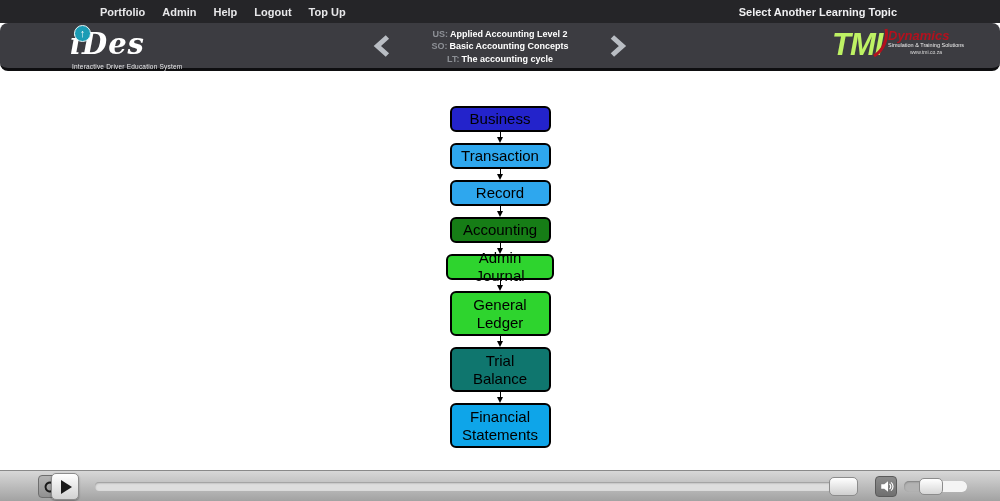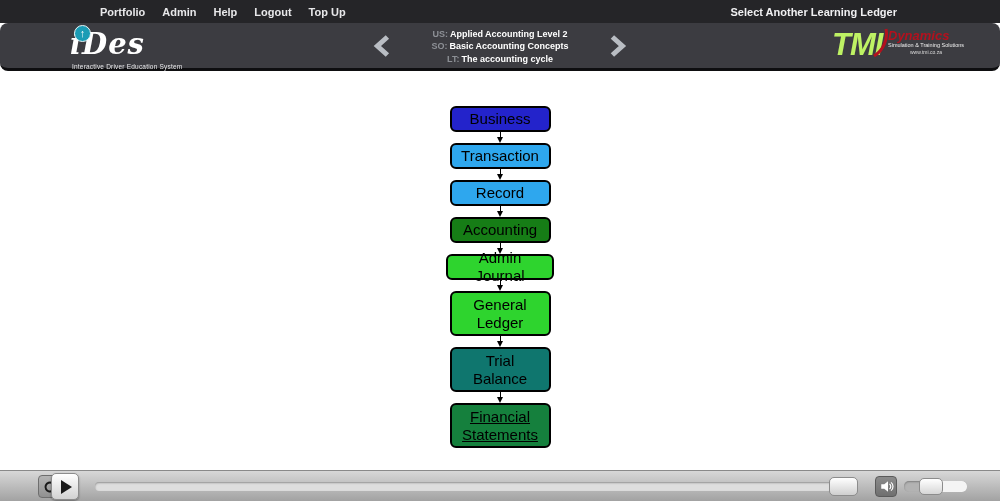--- a/index.html
+++ b/index.html
@@ -157,21 +157,21 @@
 <div class="stage">
 
   <div class="topbar">
     <div class="menu">
         <div class="menu-item">Portfolio</div>
         <div class="menu-item">Admin</div>
         <div class="menu-item">Help</div>
         <div class="menu-item">Logout</div>
         <div class="menu-item">Top Up</div>
       </div>
-    <div class="right-link">Select Another Learning Ledger</div>
+    <div class="right-link">Select Another Learning Topic</div>
   </div>
 
   <div class="header">
 
     <div class="logo">
       <div class="logo-text">iDes</div>
       <div class="logo-circle">↑</div>
       <div class="logo-tagline">Interactive Driver Education System</div>
     </div>
 
@@ -217,21 +217,21 @@
         <div class="fc-node h1" style="background: rgb(22, 125, 22);">Accounting</div>
         <div class="fc-arrow"></div>
         <div class="fc-node h1" style="background: rgb(46, 212, 46);">Admin Journal</div>
         <div class="fc-arrow"></div>
         <div class="fc-node h2" style="background: rgb(46, 212, 46);">General
 Ledger</div>
         <div class="fc-arrow"></div>
         <div class="fc-node h2" style="background: #0f766e;">Trial
 Balance</div>
         <div class="fc-arrow"></div>
-        <div class="fc-node h2" style="background: #15803d; text-decoration: underline;">Financial
+        <div class="fc-node h2" style="background: #0ea5e9;">Financial
 Statements</div>
       </div>
   </div>
 
   <div class="player">
     <div class="btn replay-btn">
       <svg width="16" height="16" viewBox="0 0 16 16">
         <path d="M12.5 8 a4.5 4.5 0 1 1 -2.2 -3.9" fill="none" stroke="#1a1a1a" stroke-width="2"></path>
         <polygon points="9,1 14,3.5 9.5,6.5" fill="#1a1a1a"></polygon>
       </svg>

